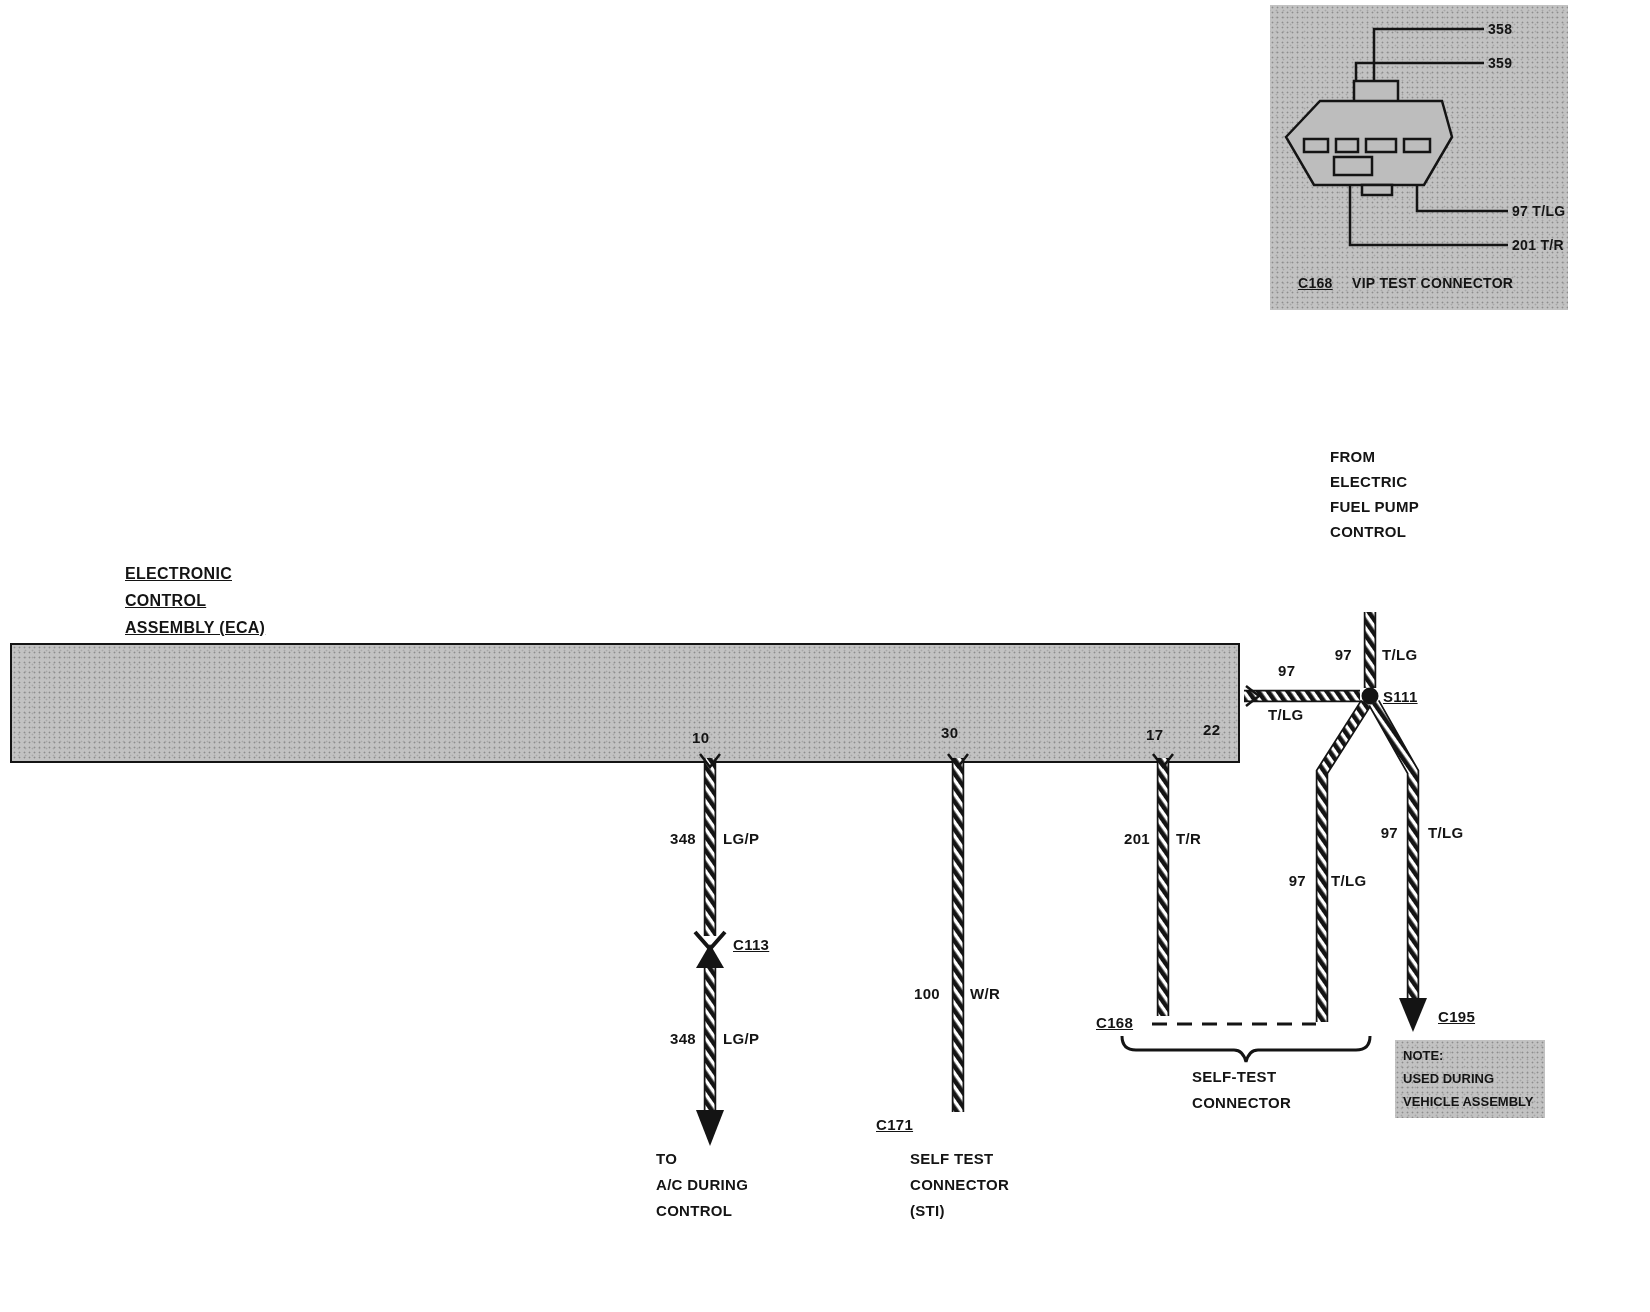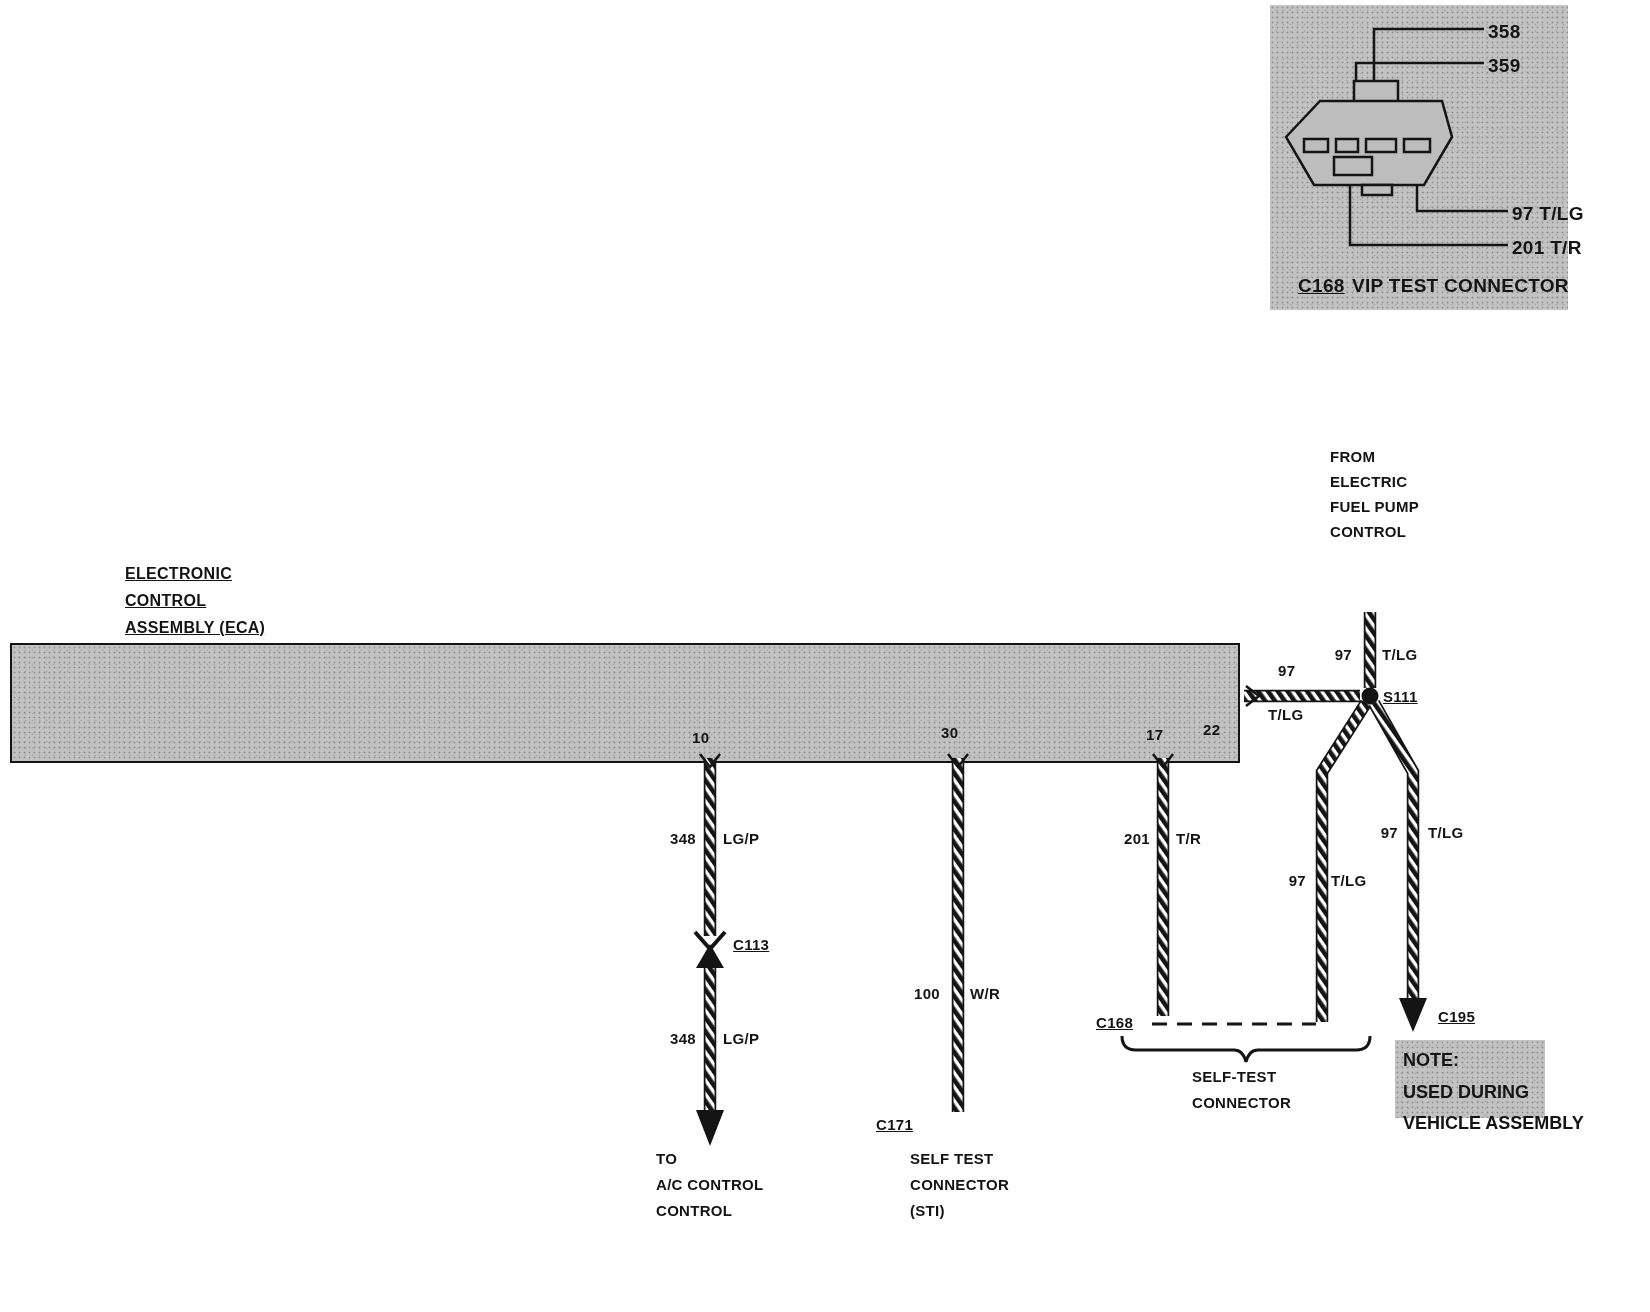--- a/index.html
+++ b/index.html
@@ -5,21 +5,21 @@
   html,body{margin:0;padding:0;background:#ffffff;}
   #stage{
     position:relative;width:1650px;height:1312px;background:#ffffff;overflow:hidden;
     font-family:"Liberation Sans", sans-serif;color:#141414;
   }
   .lbl{
     position:absolute;font-weight:bold;font-size:15px;line-height:1.15;
     letter-spacing:0.3px;white-space:nowrap;color:#141414;
   }
   .big{font-size:16px;}
-  .sm{font-size:19px;}
+  .sm{font-size:14px;}
   .ul{text-decoration:underline;}
   .ralign{text-align:right;}
   .stipple{
     background-color:#c2c2c2;
     background-image:
       radial-gradient(#8d8d8d 0.8px, transparent 1.1px),
       radial-gradient(#a7a7a7 0.8px, transparent 1.1px);
     background-size:5px 5px, 7px 7px;
     background-position:0 0, 3px 2px;
   }
@@ -27,21 +27,21 @@
     position:absolute;left:10px;top:643px;width:1230px;height:120px;
     border:2px solid #141414;box-sizing:border-box;
   }
   #inset-box{
     position:absolute;left:1270px;top:5px;width:298px;height:305px;
   }
   #note-box{
     position:absolute;left:1395px;top:1040px;width:150px;height:78px;
     padding:5px 8px;box-sizing:border-box;
   }
-  #note-box .nline{font-weight:bold;font-size:18px;line-height:1.75;white-space:nowrap;}
+  #note-box .nline{font-weight:bold;font-size:13px;line-height:1.75;white-space:nowrap;}
   svg{position:absolute;left:0;top:0;}
   .wire-outline{stroke:#141414;stroke-width:12.5;fill:none;}
   .wire-hatch{stroke:url(#hatch);stroke-width:9;fill:none;}
   .thinline{stroke:#141414;stroke-width:2.5;fill:none;}
   .part{fill:#bdbdbd;stroke:#141414;stroke-width:2.5;}
 </style>
 </head>
 <body>
 
 <div id="stage">
@@ -155,21 +155,21 @@
   <div class="lbl ralign" style="left:1354px;top:824px;width:44px;">97</div>
   <div class="lbl" style="left:1428px;top:824px;">T/LG</div>
 
   <div class="lbl ul" style="left:733px;top:936px;">C113</div>
   <div class="lbl ul" style="left:876px;top:1116px;">C171</div>
   <div class="lbl ul" style="left:1096px;top:1014px;">C168</div>
   <div class="lbl ul" style="left:1438px;top:1008px;">C195</div>
   <div class="lbl ul" style="left:1383px;top:688px;">S111</div>
 
   <div class="lbl" style="left:656px;top:1150px;">TO</div>
-  <div class="lbl" style="left:656px;top:1176px;">A/C CONTROL</div>
+  <div class="lbl" style="left:656px;top:1176px;">A/C DURING</div>
   <div class="lbl" style="left:656px;top:1202px;">CONTROL</div>
 
   <div class="lbl" style="left:910px;top:1150px;">SELF TEST</div>
   <div class="lbl" style="left:910px;top:1176px;">CONNECTOR</div>
   <div class="lbl" style="left:910px;top:1202px;">(STI)</div>
 
   <div class="lbl" style="left:1192px;top:1068px;">SELF-TEST</div>
   <div class="lbl" style="left:1192px;top:1094px;">CONNECTOR</div>
 
   <div id="note-box" class="stipple">

